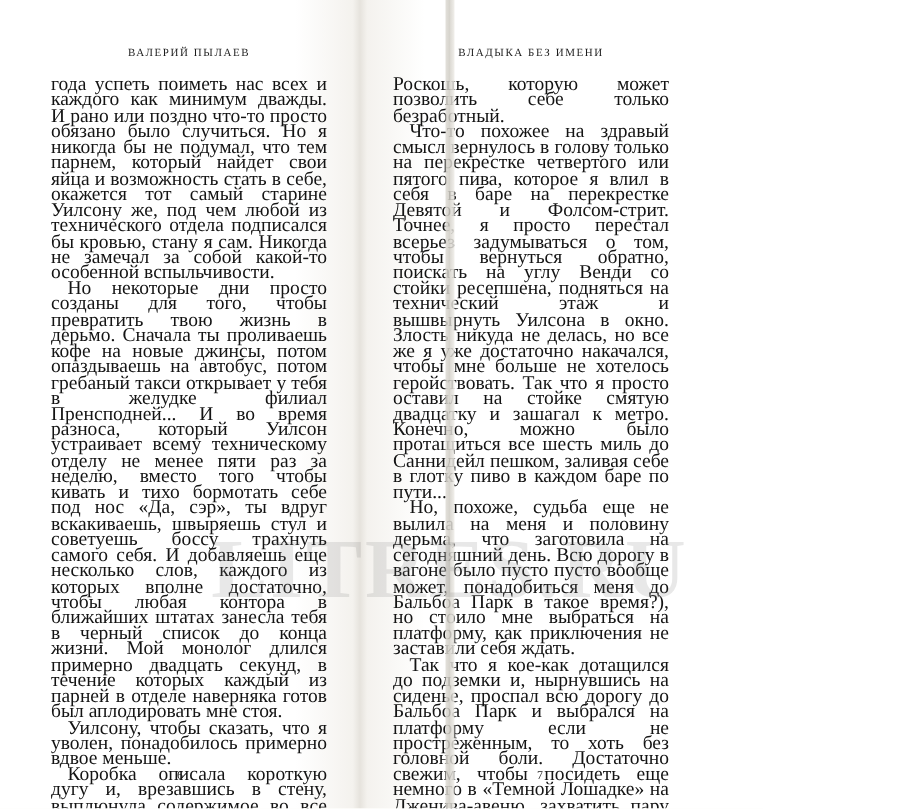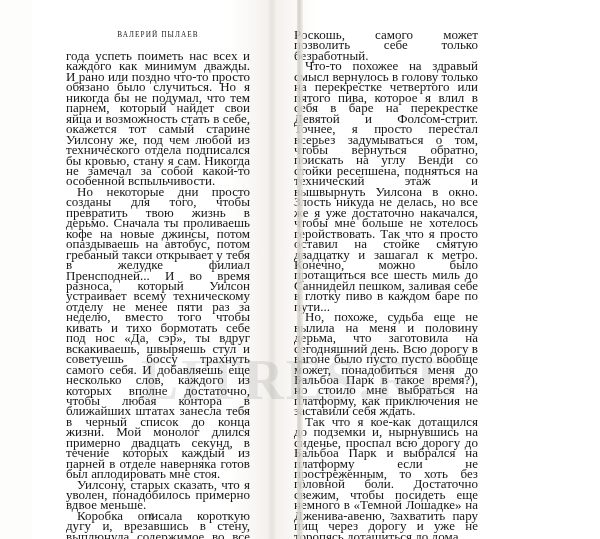--- a/index.html
+++ b/index.html
@@ -16,21 +16,20 @@
   }
 
   .spread {
     position: absolute;
     left: 0;
     top: 0;
     width: 480px;
     height: 539px;
     display: flex;
     background: #fdfdfb;
-    padding-left: 32px;
   }
 
   .page {
     position: relative;
     box-sizing: border-box;
     height: 539px;
     background: #ffffff;
     overflow: hidden;
   }
 
@@ -122,30 +121,31 @@
 </head>
 <body>
 
 <div class="spread">
 
   <div class="page page-left">
     <div class="running-head">Валерий Пылаев</div>
     <div class="body-text">
       <p class="noindent">года успеть поиметь нас всех и каждого как минимум дважды. И рано или поздно что-то просто обязано было случиться. Но я никогда бы не подумал, что тем парнем, который найдет свои яйца и возможность стать в себе, окажется тот самый старине Уилсону же, под чем любой из технического отдела подписался бы кровью, стану я сам. Никогда не замечал за собой какой-то особенной вспыльчивости.</p>
       <p>Но некоторые дни просто созданы для того, чтобы превратить твою жизнь в дерьмо. Сначала ты проливаешь кофе на новые джинсы, потом опаздываешь на автобус, потом гребаный такси открывает у тебя в желудке филиал Пренсподней... И во время разноса, который Уилсон устраивает всему техническому отделу не менее пяти раз за неделю, вместо того чтобы кивать и тихо бормотать себе под нос «Да, сэр», ты вдруг вскакиваешь, швыряешь стул и советуешь боссу трахнуть самого себя. И добавляешь еще несколько слов, каждого из которых вполне достаточно, чтобы любая контора в ближайших штатах занесла тебя в черный список до конца жизни. Мой монолог длился примерно двадцать секунд, в течение которых каждый из парней в отделе наверняка готов был аплодировать мне стоя.</p>
-      <p>Уилсону, старых сказать, что я уволен, понадобилось примерно вдвое меньше.</p>
+      <p>Уилсону, чтобы сказать, что я уволен, понадобилось примерно вдвое меньше.</p>
       <p>Коробка описала короткую дугу и, врезавшись в стену, выплюнула содержимое во все стороны. Я не стал подбирать — все равно ничего ценного внутри не было. Пара старых жирных за на улицу и никто и сотню хлама. А у меня есть дела и поважнее. К примеру, выпить. Прямо сейчас, в час тридцать после полудня.</p>
       <p>Гребаный. Тупой. Ублюдок!</p>
     </div>
     <div class="folio folio-left">6</div>
   </div>
 
   <div class="page page-right">
+    <div class="running-head">Владыка без имени</div>
     <div class="body-text">
-      <p class="noindent">Роскошь, самого может позволить себе только безработный.</p>
+      <p class="noindent">Роскошь, которую может позволить себе только безработный.</p>
       <p>Что-то похожее на здравый смысл вернулось в голову только на перекрестке четвертого или пятого пива, которое я влил в себя в баре на перекрестке Девятой и Фолсом-стрит. Точнее, я просто перестал всерьез задумываться о том, чтобы вернуться обратно, поискать на углу Венди со стойки ресепшена, подняться на технический этаж и вышвырнуть Уилсона в окно. Злость никуда не делась, но все же я уже достаточно накачался, чтобы мне больше не хотелось геройствовать. Так что я просто оставил на стойке смятую двадцатку и зашагал к метро. Конечно, можно было протащиться все шесть миль до Саннидейл пешком, заливая себе в глотку пиво в каждом баре по пути...</p>
       <p>Но, похоже, судьба еще не вылила на меня и половину дерьма, что заготовила на сегодняшний день. Всю дорогу в вагоне было пусто пусто вообще может, понадобиться меня до Бальбоа Парк в такое время?), но стоило мне выбраться на платформу, как приключения не заставили себя ждать.</p>
       <p>Так что я кое-как дотащился до подземки и, нырнувшись на сиденье, проспал всю дорогу до Бальбоа Парк и выбрался на платформу если не простреженным, то хоть без головной боли. Достаточно свежим, чтобы посидеть еще немного в «Темной Лошадке» на Дженива-авеню, захватить пару пищ через дорогу и уже не торопясь дотащиться до дома.</p>
     </div>
     <div class="folio folio-right">7</div>
   </div>
 
   <div class="gutter"></div>
 </div>
 

